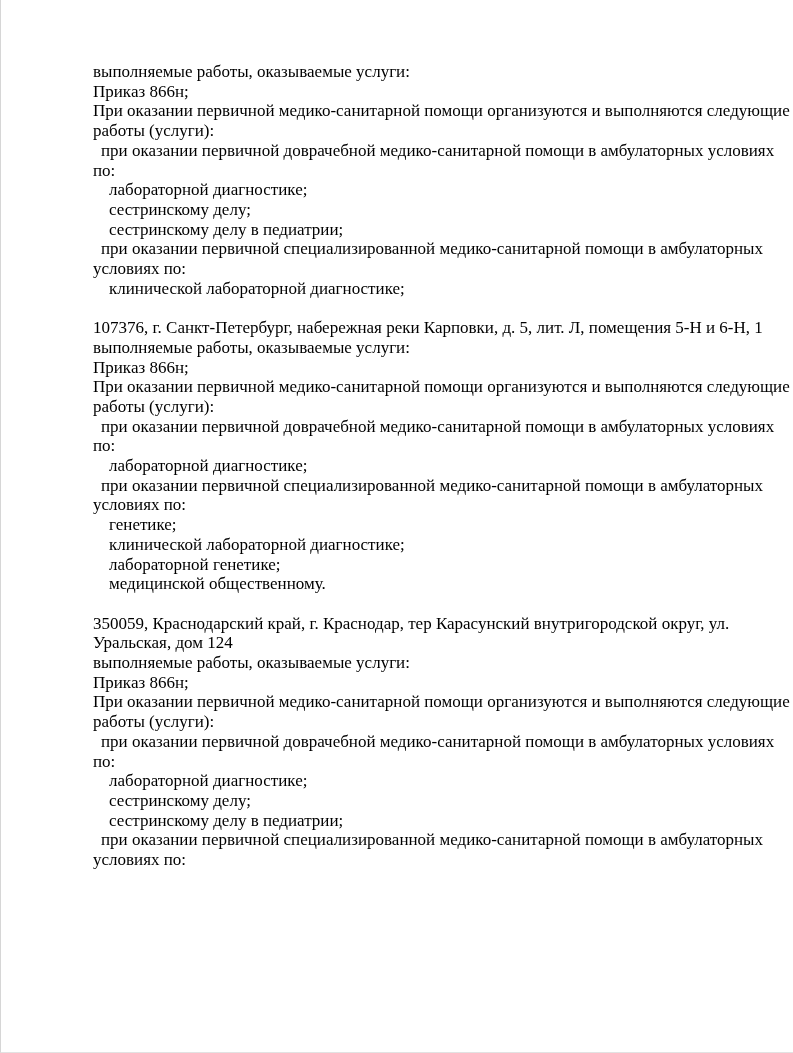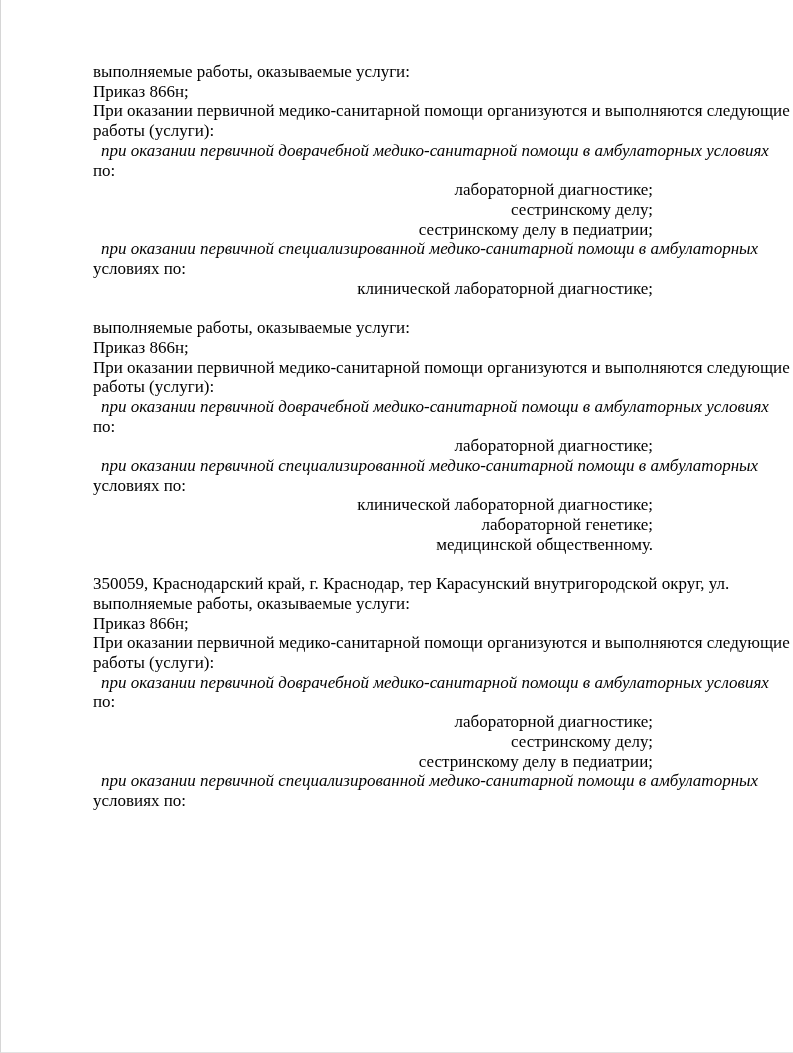--- a/index.html
+++ b/index.html
@@ -24,57 +24,60 @@
     line-height: 19.7px;
     color: #000000;
   }
   .block + .block {
     margin-top: 19.7px;
   }
   .line {
     white-space: nowrap;
   }
   .indent-0 { padding-left: 0; }
-  .indent-1 { padding-left: 8px; font-style: italic; }
-  .indent-2 { padding-left: 16px; text-align: right; }
+  .indent-1 { padding-left: 8px; }
+  .indent-2 { padding-left: 16px; }
 </style>
 </head>
 <body>
 
 <div class="document">
     <div class="block">
       <div class="line indent-0">выполняемые работы, оказываемые услуги:</div>
       <div class="line indent-0">Приказ 866н;</div>
       <div class="line indent-0">При оказании первичной медико-санитарной помощи организуются и выполняются следующие</div>
       <div class="line indent-0">работы (услуги):</div>
       <div class="line indent-1">при оказании первичной доврачебной медико-санитарной помощи в амбулаторных условиях</div>
       <div class="line indent-0">по:</div>
       <div class="line indent-2">лабораторной диагностике;</div>
       <div class="line indent-2">сестринскому делу;</div>
       <div class="line indent-2">сестринскому делу в педиатрии;</div>
       <div class="line indent-1">при оказании первичной специализированной медико-санитарной помощи в амбулаторных</div>
       <div class="line indent-0">условиях по:</div>
       <div class="line indent-2">клинической лабораторной диагностике;</div>
     </div>
     <div class="block">
+      <div class="line indent-0">107376, г. Санкт-Петербург, набережная реки Карповки, д. 5, лит. Л, помещения 5-Н и 6-Н, 1</div>
       <div class="line indent-0">выполняемые работы, оказываемые услуги:</div>
       <div class="line indent-0">Приказ 866н;</div>
       <div class="line indent-0">При оказании первичной медико-санитарной помощи организуются и выполняются следующие</div>
       <div class="line indent-0">работы (услуги):</div>
       <div class="line indent-1">при оказании первичной доврачебной медико-санитарной помощи в амбулаторных условиях</div>
       <div class="line indent-0">по:</div>
       <div class="line indent-2">лабораторной диагностике;</div>
       <div class="line indent-1">при оказании первичной специализированной медико-санитарной помощи в амбулаторных</div>
       <div class="line indent-0">условиях по:</div>
+      <div class="line indent-2">генетике;</div>
       <div class="line indent-2">клинической лабораторной диагностике;</div>
       <div class="line indent-2">лабораторной генетике;</div>
       <div class="line indent-2">медицинской общественному.</div>
     </div>
     <div class="block">
       <div class="line indent-0">350059, Краснодарский край, г. Краснодар, тер Карасунский внутригородской округ, ул.</div>
+      <div class="line indent-0">Уральская, дом 124</div>
       <div class="line indent-0">выполняемые работы, оказываемые услуги:</div>
       <div class="line indent-0">Приказ 866н;</div>
       <div class="line indent-0">При оказании первичной медико-санитарной помощи организуются и выполняются следующие</div>
       <div class="line indent-0">работы (услуги):</div>
       <div class="line indent-1">при оказании первичной доврачебной медико-санитарной помощи в амбулаторных условиях</div>
       <div class="line indent-0">по:</div>
       <div class="line indent-2">лабораторной диагностике;</div>
       <div class="line indent-2">сестринскому делу;</div>
       <div class="line indent-2">сестринскому делу в педиатрии;</div>
       <div class="line indent-1">при оказании первичной специализированной медико-санитарной помощи в амбулаторных</div>

